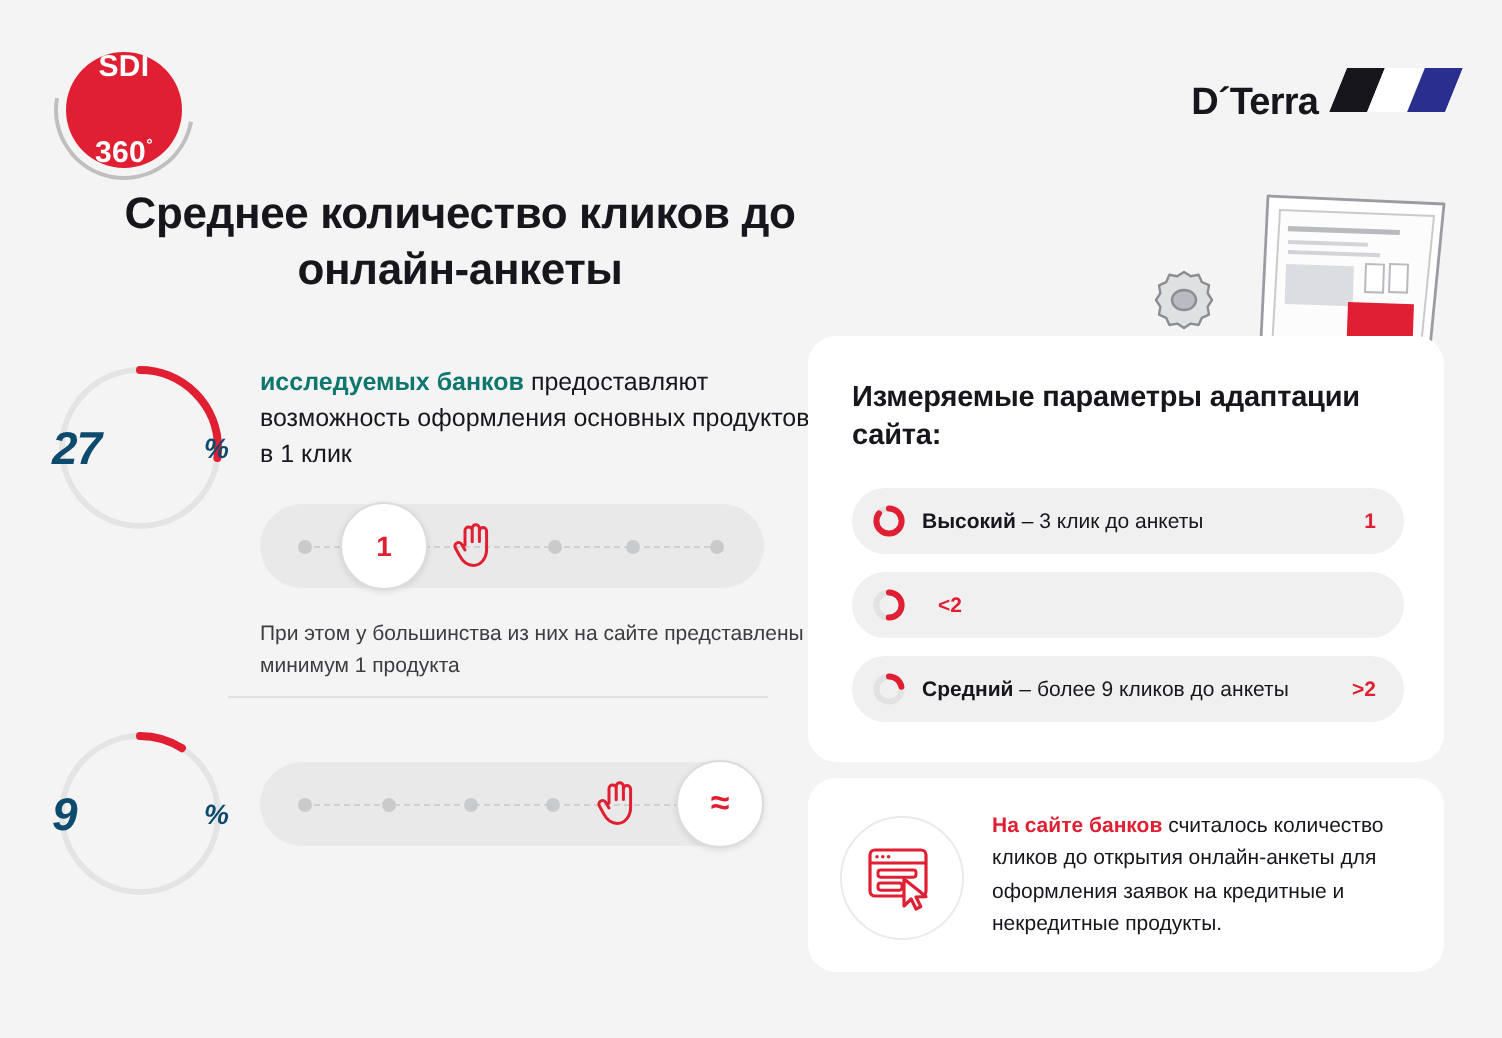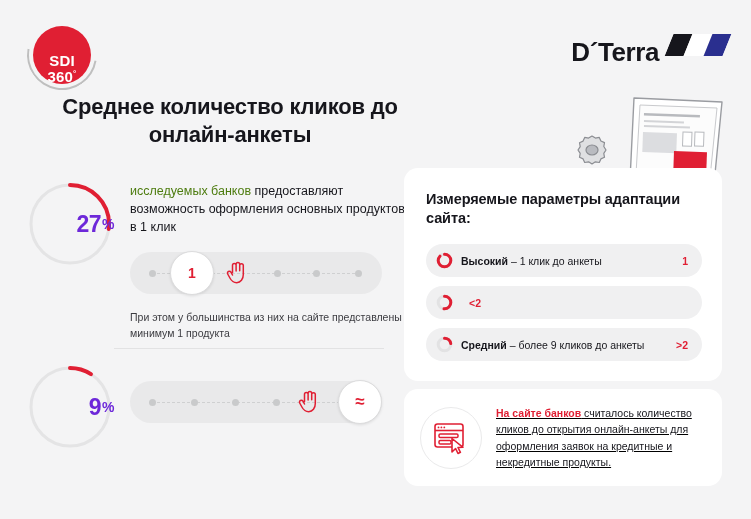--- a/index.html
+++ b/index.html
@@ -32,41 +32,41 @@
     border-top-color: transparent;
     border-right-color: transparent;
     transform: rotate(-35deg);
   }
   .sdi-disc {
     position: absolute; left: 6px; top: 6px;
     width: 58px; height: 58px;
     border-radius: 50%;
     background: #e01f33;
     display: flex; flex-direction: column;
-    align-items: center; justify-content: flex-end;
+    align-items: center; justify-content: space-between;
     line-height: 1.02;
   }
   .sdi-disc span {
     color: #fff;
     font-size: 15px;
     font-weight: bold;
     letter-spacing: .2px;
     display: block;
   }
   .sdi-disc span.deg { font-size: 15px; }
   .sdi-disc sup { font-size: 8px; vertical-align: super; }
 
   
   .dterra {
     position: absolute;
     right: 24px; top: 34px;
     display: flex; align-items: center; gap: 10px;
   }
   .dterra-word {
-    font-size: 26px;
+    font-size: 19px;
     font-weight: bold;
     color: #16161c;
     letter-spacing: -.4px;
     font-family: "Liberation Sans", sans-serif;
   }
   .dterra-flag {
     position: relative;
     width: 58px; height: 22px;
     margin-bottom: 14px;
     transform: skewX(-22deg);
@@ -93,40 +93,41 @@
 
   
   .stat-block { position: absolute; left: 26px; }
   .block-27 { top: 180px; }
   .block-9  { top: 363px; }
 
   .donut { position: relative; width: 88px; height: 88px; }
   .donut svg { display: block; }
   .donut .val {
     position: absolute; inset: 0;
-    display: flex; align-items: center; justify-content: flex-end;
-    color: #6d28d9;
+    display: flex; align-items: center; justify-content: space-between;
+    color: #0c4a6e;
     font-weight: bold;
     letter-spacing: -.5px;
+    font-style: italic;
   }
   .donut .num { font-size: 23px; }
   .donut .pct { font-size: 14px; font-weight: bold; margin-left: 1px; }
 
   .stat-body {
     position: absolute;
     left: 104px; top: 0;
     width: 278px;
   }
   .stat-lead {
     font-size: 12.5px;
     color: #16161c;
     line-height: 1.45;
     margin-top: 2px;
   }
-  .stat-lead .hl { color: #4d7c0f; font-weight: normal; }
+  .stat-lead .hl { color: #0f766e; font-weight: bold; }
 
   
   .track {
     position: relative;
     margin-top: 16px;
     width: 252px; height: 42px;
     background: #e9e9ea;
     border-radius: 21px;
   }
   .track-9 { margin-top: 18px; }
@@ -224,23 +225,22 @@
 
   
   .note-card {
     position: absolute;
     left: 404px; top: 389px;
     width: 318px;
     background: #ffffff;
     border-radius: 14px;
     padding: 16px 18px 16px 16px;
     display: flex;
-    align-items: center;
+    align-items: flex-end;
     gap: 14px;
-    text-decoration: underline;
   }
   .note-icon-wrap {
     flex: 0 0 62px;
     width: 62px; height: 62px;
     border-radius: 50%;
     border: 1px solid #eaeaeb;
     display: flex; align-items: center; justify-content: center;
   }
   .note-text {
     font-size: 10.5px;
@@ -383,21 +383,21 @@
   <div class="panel">
     <div class="panel-title">Измеряемые параметры адаптации сайта:</div>
 
     <div class="param-row">
       <span class="param-icon">
         <svg width="17" height="17" viewBox="0 0 17 17">
           <circle cx="8.5" cy="8.5" r="6.3" fill="none" stroke="#e2e2e3" stroke-width="3"></circle>
           <circle cx="8.5" cy="8.5" r="6.3" fill="none" stroke="#e01f33" stroke-width="3" stroke-linecap="round" stroke-dasharray="33.6 6.0" transform="rotate(-90 8.5 8.5)"></circle>
         </svg>
       </span>
-      <span class="param-text"><b>Высокий</b><span> – 1 клик до анкеты</span></span>
+      <span class="param-text"><b>Высокий</b><span> – 3 клик до анкеты</span></span>
       <span class="param-val">1</span>
     </div>
 
     <div class="param-row">
       <span class="param-icon">
         <svg width="17" height="17" viewBox="0 0 17 17">
           <circle cx="8.5" cy="8.5" r="6.3" fill="none" stroke="#e2e2e3" stroke-width="3"></circle>
           <circle cx="8.5" cy="8.5" r="6.3" fill="none" stroke="#e01f33" stroke-width="3" stroke-linecap="round" stroke-dasharray="19.8 19.8" transform="rotate(-90 8.5 8.5)"></circle>
         </svg>
       </span>

